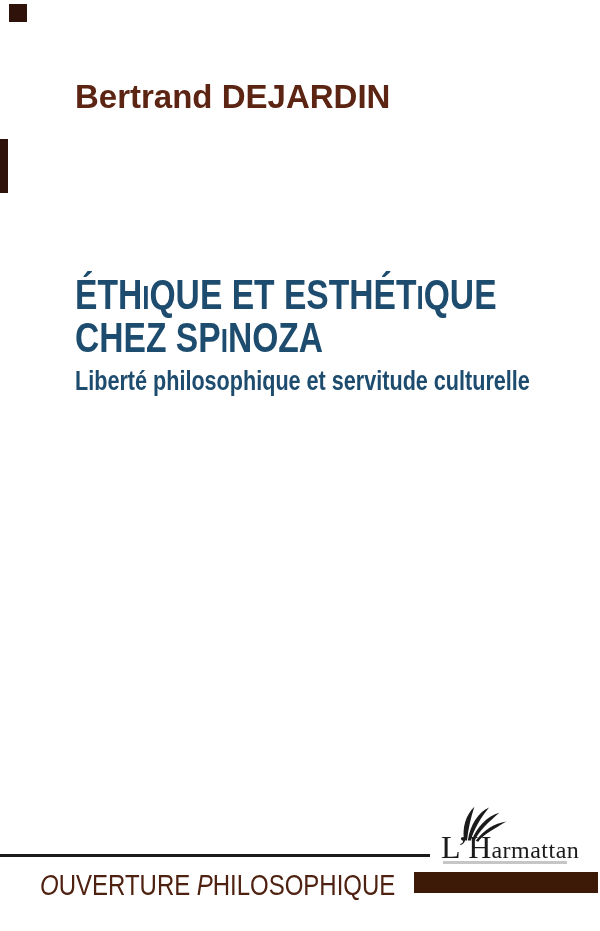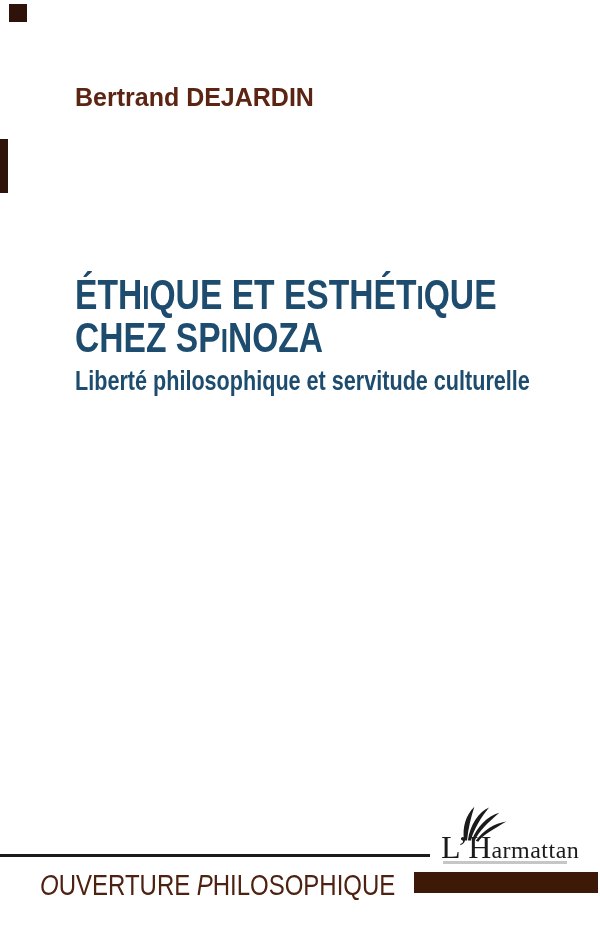--- a/index.html
+++ b/index.html
@@ -22,21 +22,21 @@
   .spine-mark {
     position: absolute;
     left: 0; top: 139px;
     width: 8px; height: 54px;
     background: #2f130a;
   }
 
   .author {
     position: absolute;
     left: 75px; top: 82px;
-    font-size: 25px;
+    font-size: 33px;
     line-height: 30px;
     font-weight: bold;
     color: #5c2413;
     white-space: nowrap;
   }
 
   .title-block {
     position: absolute;
     left: 75px; top: 275px;
     color: #1d4c6e;

